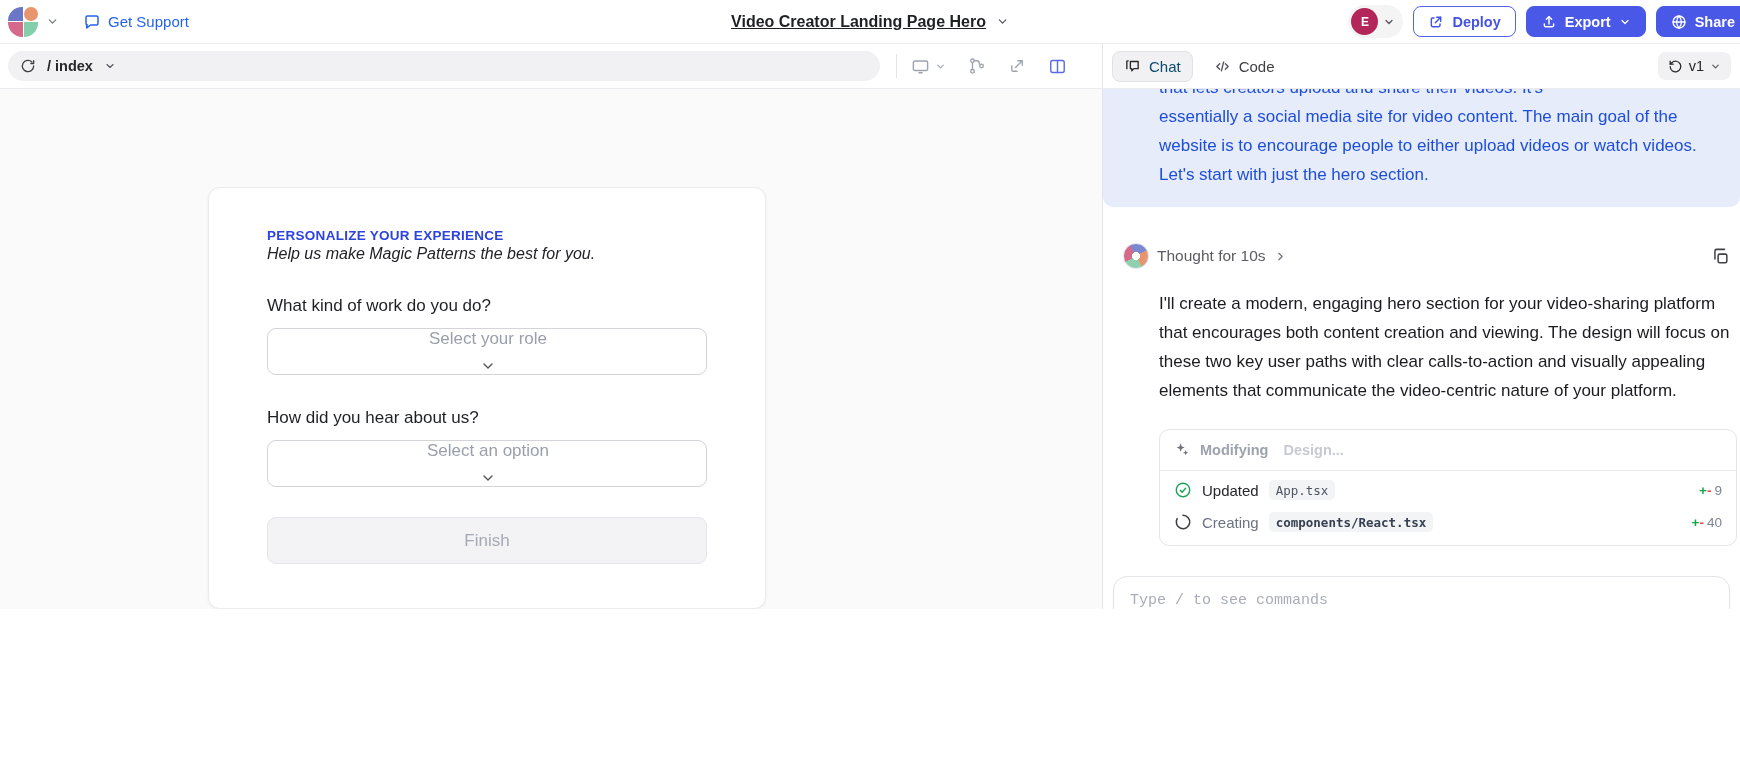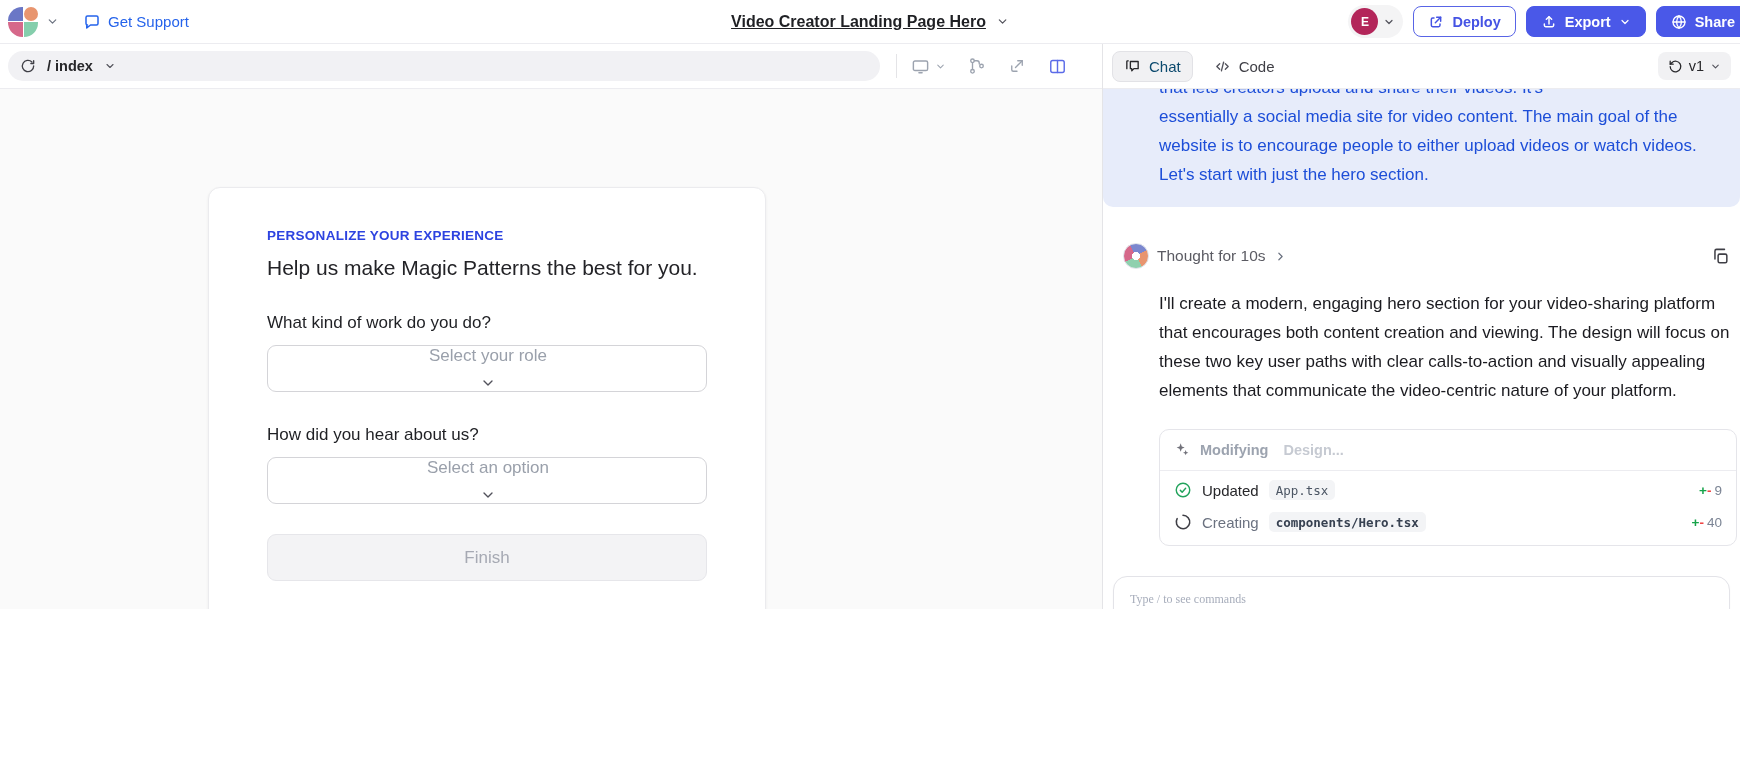--- a/index.html
+++ b/index.html
@@ -42,21 +42,21 @@
   .tb-icons { display:flex; align-items:center; gap:22px; margin-left:10px; }
   .tb-icon { display:flex; align-items:center; gap:5px; color:#6b7280; cursor:pointer; }
   .tb-icon.active { color:#5b6be8; }
 
   
   .canvas { flex:1; background:#fafafa; position:relative; overflow:hidden; }
   .canvas-inner { position:absolute; left:208px; top:98px; width:558px; }
   .form-card { background:#fff; border:1px solid #ebebee; border-radius:12px;
                box-shadow:0 1px 3px rgba(0,0,0,.06); padding:40px 58px 44px; }
   .eyebrow { color:#2d43e0; font-size:13.5px; font-weight:700; letter-spacing:.02em; }
-  .card-heading { margin-top:13px; font-size:21px; color:#232327; white-space:nowrap; }
+  .card-heading { margin-top:2px; font-size:16px; color:#232327; white-space:nowrap;font-style:italic; }
   .q-label { margin-top:33px; font-size:17px; color:#1f2024; }
   .sel { margin-top:12px; height:47px; border:1px solid #d4d4d8; border-radius:9px; display:flex; align-items:center;
          justify-content:space-between; padding:0 18px 0 20px; background:#fff; cursor:pointer;flex-direction:column; }
   .sel .ph { color:#9aa0ab; font-size:17px; }
   .finish-btn { margin-top:30px; width:100%; height:47px; background:#f3f3f5; border:1px solid #e6e6ea; border-radius:9px;
                 color:#a6a9b3; font-size:17px; display:flex; align-items:center; justify-content:center; cursor:default; }
   .watermark { margin-top:31px; display:flex; align-items:center; justify-content:center; gap:9px; color:#d6d6da; font-size:19px; }
 
   
   .panel-header { height:45px; flex:none; display:flex; align-items:center; gap:10px; padding:0 9px; border-bottom:1px solid #ececf0; }
@@ -92,21 +92,21 @@
                padding:2.5px 7px; border-radius:5px; }
   .code-pill.bold { font-weight:700; color:#374151; }
   .diff { margin-left:auto; font-size:13.5px; display:flex; align-items:center; }
   .diff .plus { color:#16a34a; font-weight:700; }
   .diff .minus { color:#ef4444; font-weight:700; }
   .diff .count { color:#7b8494; margin-left:3px; }
 
   
   .composer { flex:none; margin:30px 10px 0 10px; border:1px solid #e3e3e8; border-radius:14px; background:#fff;
               box-shadow:0 1px 2px rgba(0,0,0,.03); padding:15px 16px 13px; display:flex; flex-direction:column; gap:24px; }
-  .composer-input { border:none; outline:none; font-family:Liberation Serif, serif; font-size:12px; color:#27272a; width:100%; }
+  .composer-input { border:none; outline:none; font-family:Liberation Mono, monospace; font-size:15px; color:#27272a; width:100%; }
   .composer-input::placeholder { color:#a7adbb; }
   .composer-actions { display:flex; align-items:center; gap:23px; color:#3f4450; }
   .c-icon { display:flex; cursor:pointer; color:#3f4450; }
   .send-btn { margin-left:auto; width:40px; height:40px; border-radius:50%; background:#e9e9ee; border:none;
               display:flex; align-items:center; justify-content:center; cursor:pointer; color:#b4b7c1; }
   svg { display:block; }
 </style>
 </head>
 <body>
 
@@ -382,21 +382,21 @@
               <span class="count">9</span>
             </span>
           </div>
           <div class="tool-row">
             <span>
               <svg width="18" height="18" viewBox="0 0 24 24" fill="none" stroke="#3f3f46" stroke-width="2.1" stroke-linecap="round">
                   <path d="M12 3a9 9 0 1 1-7.8 4.5"></path>
                 </svg>
             </span>
             <span class="status-gray">Creating</span>
-            <span class="code-pill bold">components/Hero.tsx</span>
+            <span class="code-pill bold">components/React.tsx</span>
             <span class="diff">
               <span class="plus">+</span>
               <span class="minus">-</span>
               <span class="count">40</span>
             </span>
           </div>
         </div>
 
         <div class="composer">
           <input class="composer-input" type="text" placeholder="Type / to see commands" style="">

